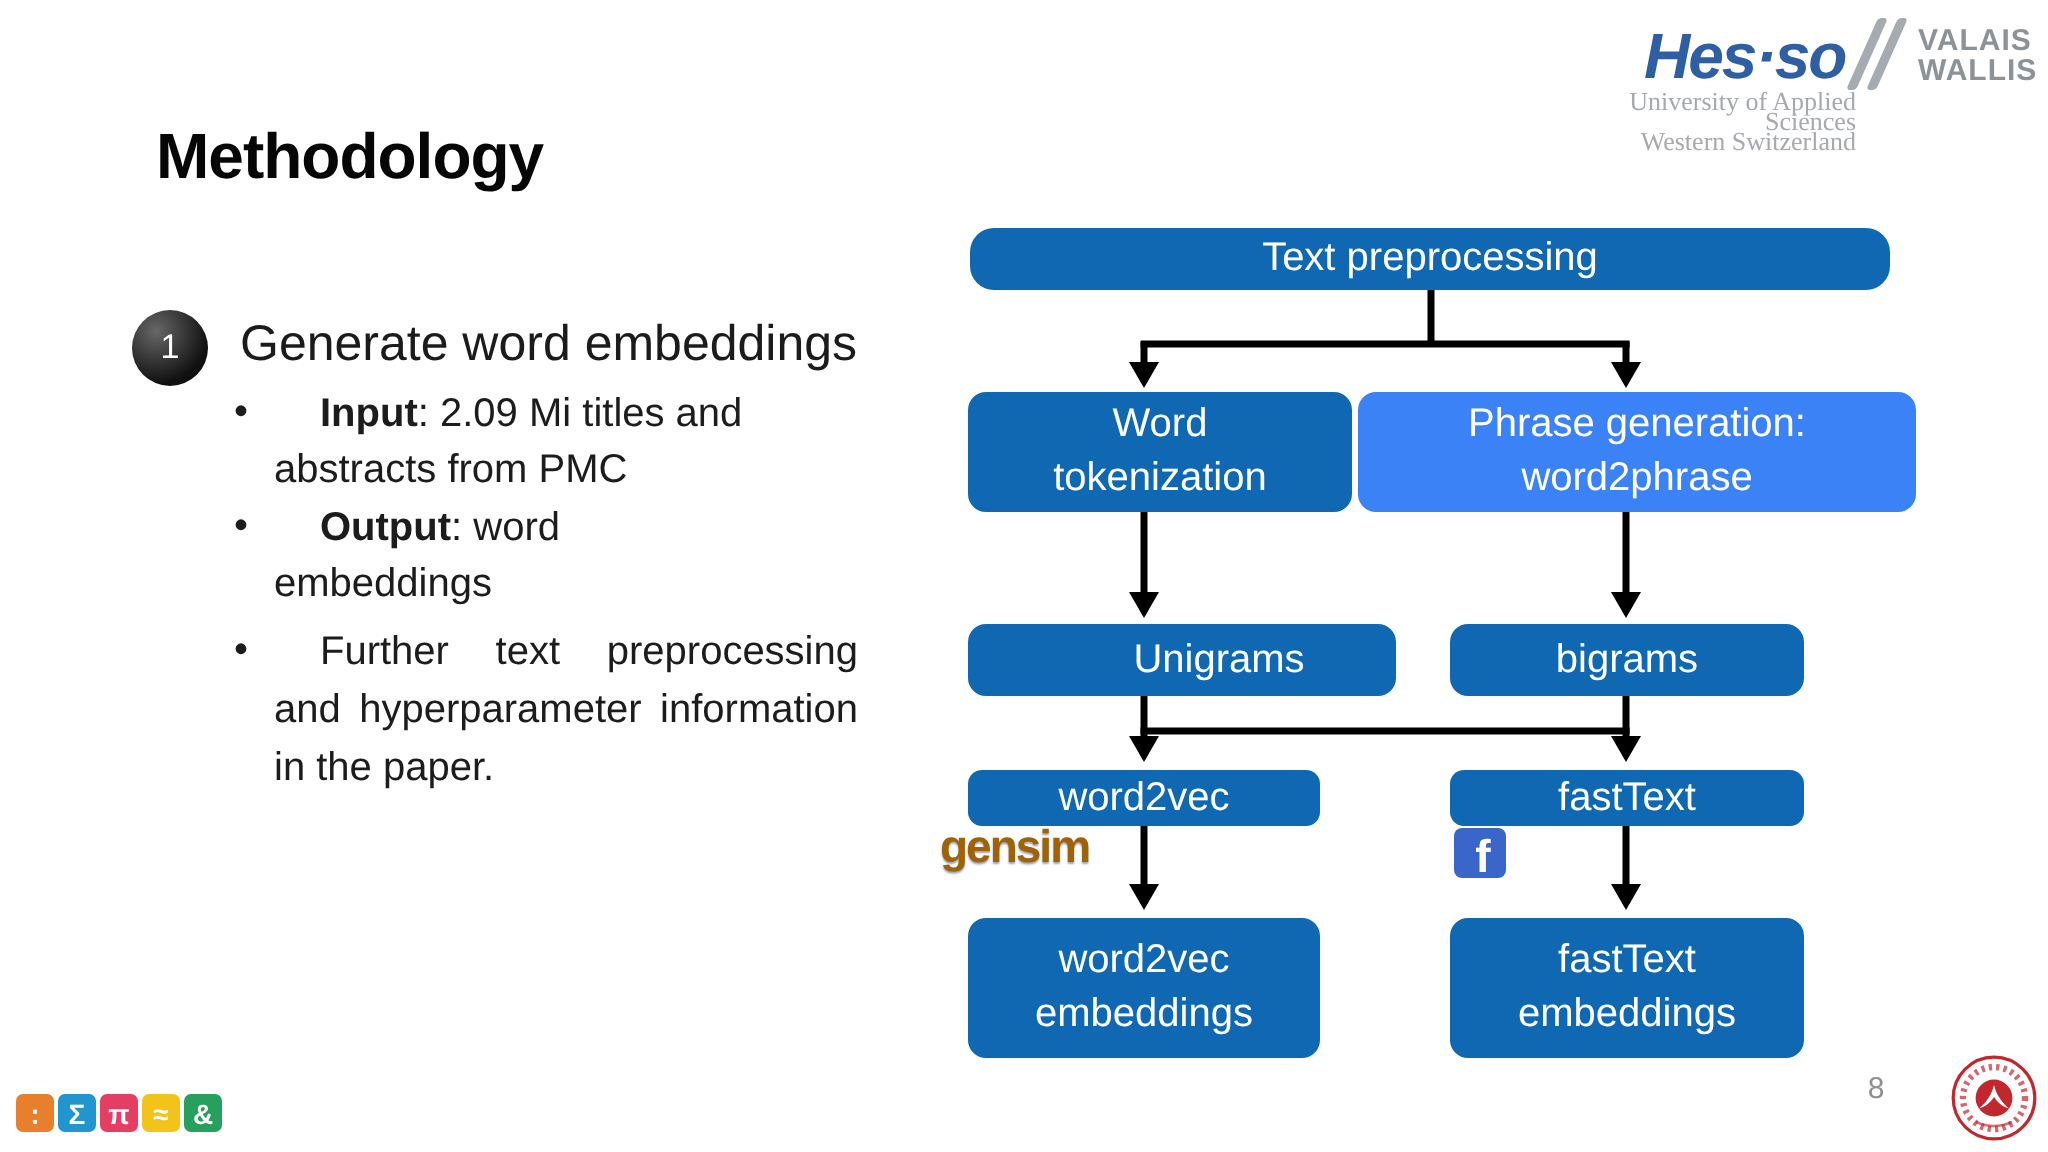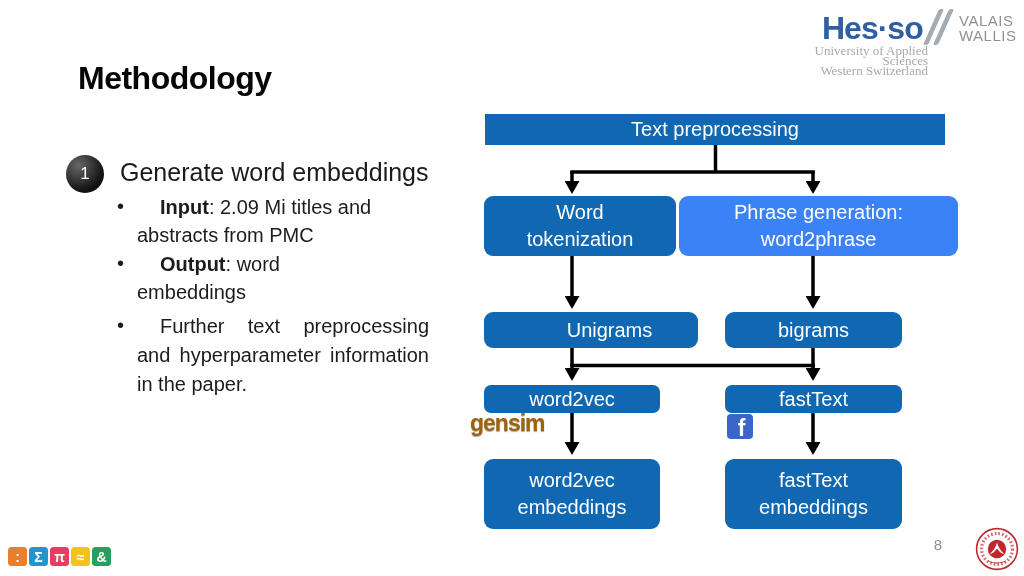--- a/index.html
+++ b/index.html
@@ -1,22 +1,22 @@
 <!DOCTYPE html>
 <html><head>
 <meta charset="utf-8">
 <style>
   html,body{margin:0;padding:0;background:#fff;}
   .slide{position:relative;width:1024px;height:576px;background:#ffffff;overflow:hidden;
          font-family:"Liberation Sans", sans-serif;color:#212121;}
 
   
-  .brand{position:absolute;left:822px;top:10px;font-size:32px;font-weight:bold;letter-spacing:-1px;}
+  .brand{position:absolute;left:822px;top:10px;font-size:32px;font-weight:bold;letter-spacing:-1px;font-style:italic;}
   .slash{position:absolute;width:5px;height:36px;top:9px;background:#A6ABB1;transform:skewX(-24deg);border-radius:2px;}
-  .region{position:absolute;left:959px;top:13px;font-size:15px;line-height:15px;font-weight:normal;color:#8D9297;letter-spacing:0.5px;}
+  .region{position:absolute;left:959px;top:13px;font-size:15px;line-height:15px;font-weight:bold;color:#8D9297;letter-spacing:0.5px;}
   .tagline{position:absolute;left:790px;top:46px;width:138px;text-align:right;font-size:13px;line-height:10px;color:#A6A9AE;font-family:Liberation Serif, serif;}
 
   
   .title{position:absolute;left:78px;top:60px;font-size:32px;font-weight:bold;color:#060606;letter-spacing:-0.5px;}
   .num-circle{position:absolute;left:66px;top:155px;width:38px;height:38px;border-radius:50%;
               background:radial-gradient(circle at 32% 28%, #676767, #101010 70%);
               color:#fff;font-size:17px;display:flex;align-items:center;justify-content:center;}
   .step-heading{position:absolute;left:120px;top:158px;font-size:25px;color:#1b1b1b;}
   .bullet{position:absolute;left:115px;padding-left:22px;font-size:20px;line-height:28px;color:#1c1c1c;}
   .bullet::before{content:"\2022";position:absolute;left:2px;top:-1px;}
@@ -90,21 +90,21 @@
   <div class="bullet" style="top:193px;width:245px;">
     <b>Input</b><span>: 2.09 Mi titles and abstracts from PMC</span>
   </div>
   <div class="bullet" style="top:250px;width:245px;">
     <b>Output</b><span>: word embeddings</span>
   </div>
   <div class="bullet justify" style="top:312px;width:292px;">
     <b></b><span>Further text preprocessing and hyperparameter information in the paper.</span>
   </div>
 
-  <div class="node" style="left: 485px; top: 114px; width: 460px; height: 31px; border-radius: 0; background: rgb(16, 104, 178);">
+  <div class="node" style="left: 485px; top: 114px; width: 460px; height: 31px; border-radius: 12px; background: rgb(16, 104, 178);">
     <span class="l1">Text preprocessing</span>
 
   </div>
   <div class="node" style="left: 484px; top: 196px; width: 192px; height: 60px; background: rgb(16, 104, 178);">
     <span class="l1">Word</span>
     <span class="l2">tokenization</span>
   </div>
   <div class="node" style="left: 679px; top: 196px; width: 279px; height: 60px; background: #3b82f6;">
     <span class="l1">Phrase generation:</span>
     <span class="l2">word2phrase</span>

